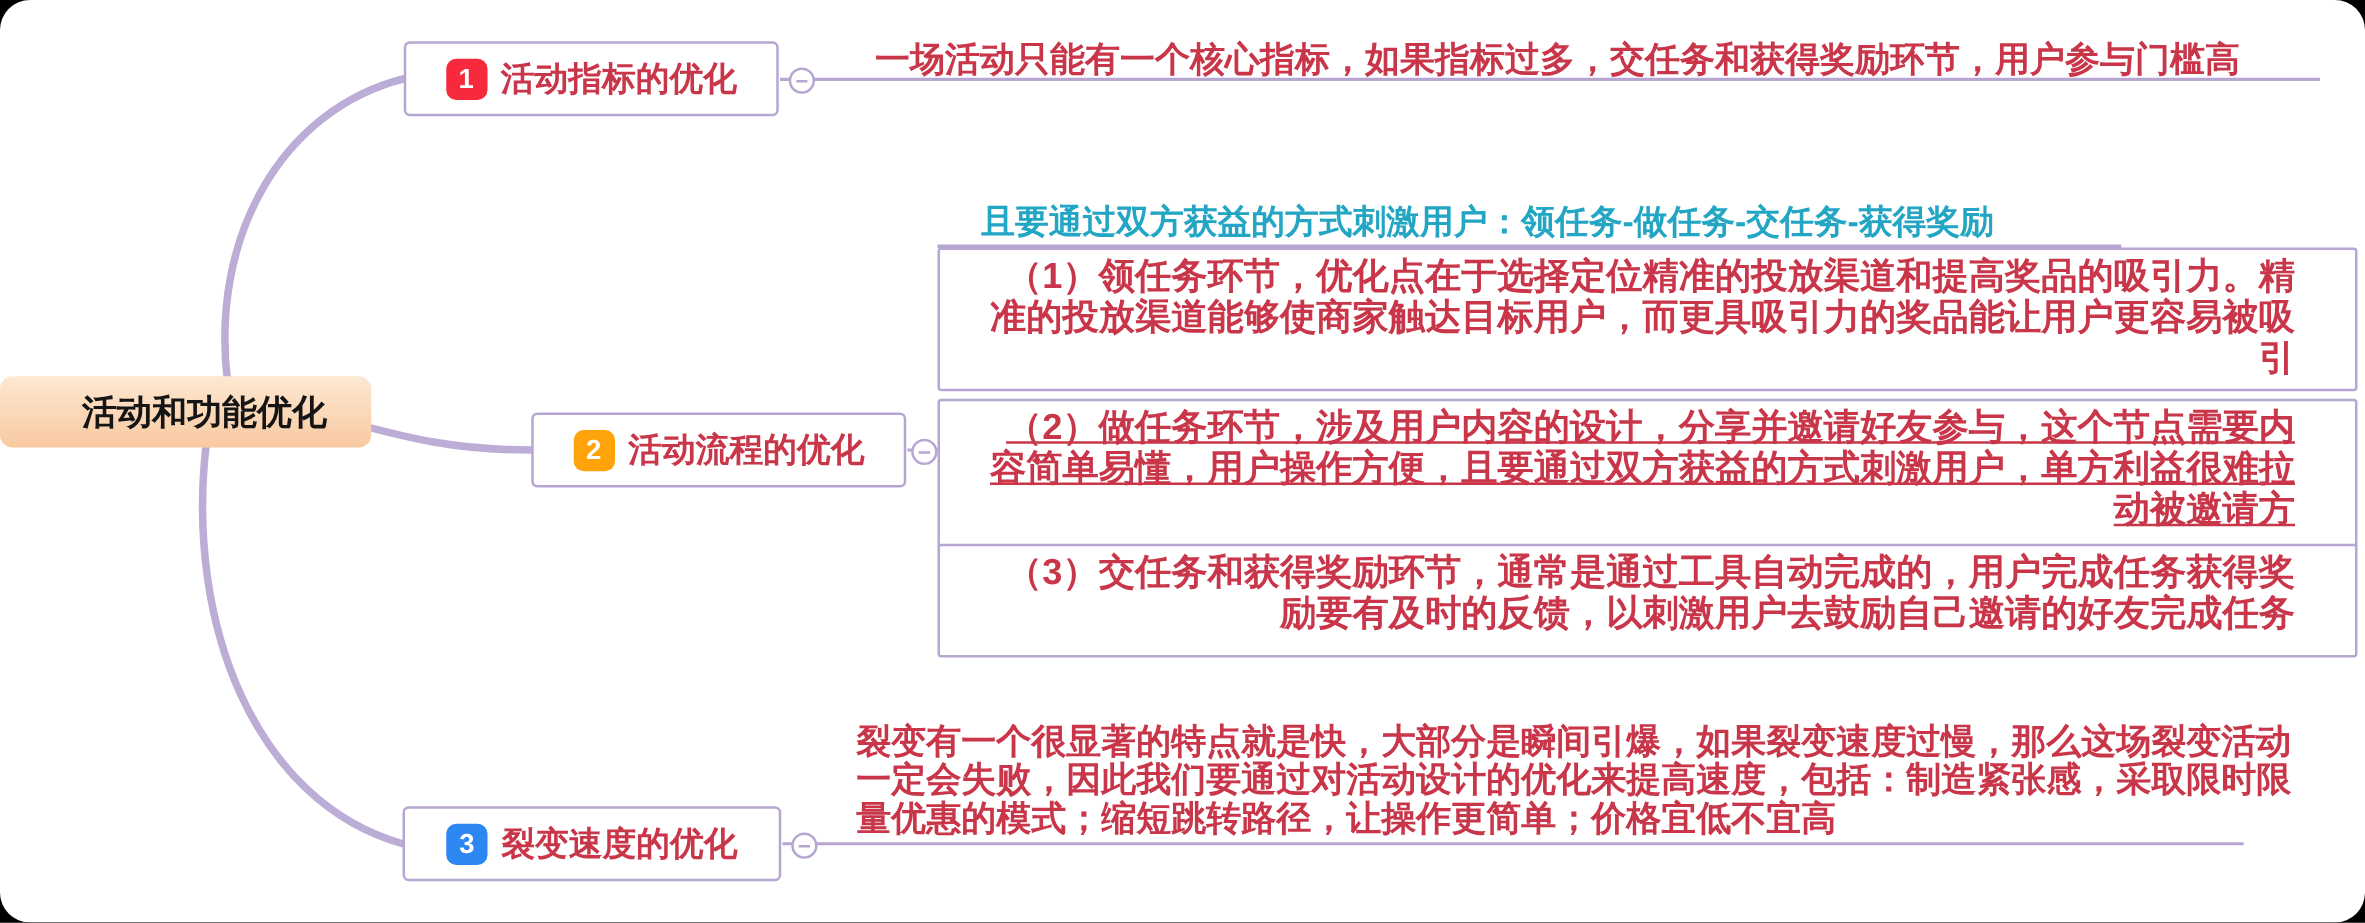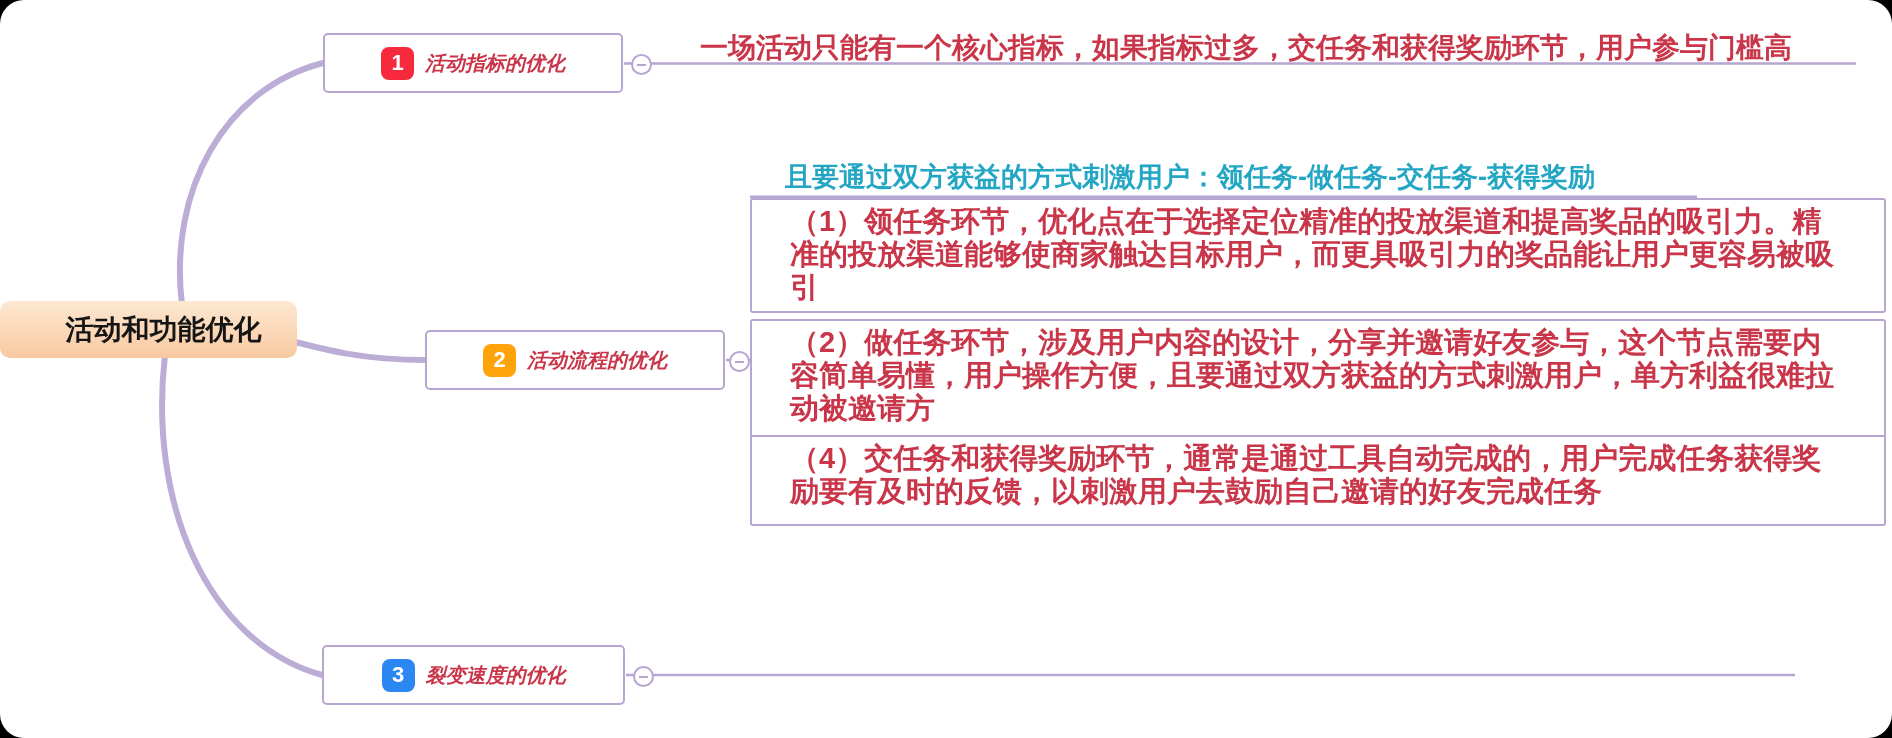--- a/index.html
+++ b/index.html
@@ -27,39 +27,39 @@
   #node3 { left:322px; top:645px; width:303px; height:60px; }
 
   .badge {
     width:33px; height:33px; border-radius:8px; color:#fff;
     font-size:22px; font-weight:bold; display:flex; align-items:center; justify-content:center;
     flex:0 0 auto;
   }
   .badge1 { background:var(--badge1); }
   .badge2 { background:var(--badge2); }
   .badge3 { background:var(--badge3); }
-  .node-label { font-size:20px; font-weight:bold; color:var(--red); white-space:nowrap;font-style:italic; }
+  .node-label { font-size:27px; font-weight:bold; color:var(--red); white-space:nowrap; }
 
   .note { position:absolute; font-weight:bold; color:var(--red); z-index:2; }
   #note1 { left:700px; top:29px; font-size:28px; white-space:nowrap; }
   #note3 { left:685px; top:577px; width:1150px; font-size:28px; line-height:31px; }
 
   #heading2 {
     position:absolute; left:785px; top:159px; font-size:27px; font-weight:bold;
     color:var(--teal); white-space:nowrap; z-index:2;
   }
 
   .subbox {
     position:absolute; left:750px; width:1136px; box-sizing:border-box;
     background:#fff; border:2.5px solid var(--lavender); border-radius:3px;
     padding:5px 48px 5px 38px; font-size:29px; font-weight:bold;
-    color:var(--red); line-height:33px; z-index:2;
+    color:var(--red); line-height:33px; z-index:2;text-align:right;
   }
   #sub0 { top:198px; height:115px; }
-  #sub1 { top:319px; height:120px; }
+  #sub1 { top:319px; height:120px;text-decoration:underline; }
   #sub2 { top:435px; height:91px;  }
 
   .collapse {
     position:absolute; width:17px; height:17px; border-radius:50%;
     background:#fff; border:2px solid var(--lavender); z-index:4;
     display:flex; align-items:center; justify-content:center; cursor:pointer;
   }
   .collapse::after { content:""; width:9px; height:2px; background:var(--lavender); }
   #c1 { left:631px; top:54px; }
   #c2 { left:729px; top:351px; }
@@ -92,21 +92,22 @@
   <div id="note1" class="note">一场活动只能有一个核心指标，如果指标过多，交任务和获得奖励环节，用户参与门槛高</div>
 
   <div id="node2" class="node">
     <span class="badge badge2">2</span>
     <span class="node-label">活动流程的优化</span>
   </div>
   <div id="c2" class="collapse"></div>
   <div id="heading2">且要通过双方获益的方式刺激用户：领任务-做任务-交任务-获得奖励</div>
   <div id="sub0" class="subbox">（1）领任务环节，优化点在于选择定位精准的投放渠道和提高奖品的吸引力。精准的投放渠道能够使商家触达目标用户，而更具吸引力的奖品能让用户更容易被吸引</div>
   <div id="sub1" class="subbox">（2）做任务环节，涉及用户内容的设计，分享并邀请好友参与，这个节点需要内容简单易懂，用户操作方便，且要通过双方获益的方式刺激用户，单方利益很难拉动被邀请方</div>
-  <div id="sub2" class="subbox">（4）交任务和获得奖励环节，通常是通过工具自动完成的，用户完成任务获得奖励要有及时的反馈，以刺激用户去鼓励自己邀请的好友完成任务</div>
+  <div id="sub2" class="subbox">（3）交任务和获得奖励环节，通常是通过工具自动完成的，用户完成任务获得奖励要有及时的反馈，以刺激用户去鼓励自己邀请的好友完成任务</div>
 
   <div id="node3" class="node">
     <span class="badge badge3">3</span>
     <span class="node-label">裂变速度的优化</span>
   </div>
   <div id="c3" class="collapse"></div>
+  <div id="note3" class="note">裂变有一个很显著的特点就是快，大部分是瞬间引爆，如果裂变速度过慢，那么这场裂变活动一定会失败，因此我们要通过对活动设计的优化来提高速度，包括：制造紧张感，采取限时限量优惠的模式；缩短跳转路径，让操作更简单；价格宜低不宜高</div>
 
 </div>
 
 </body></html>

